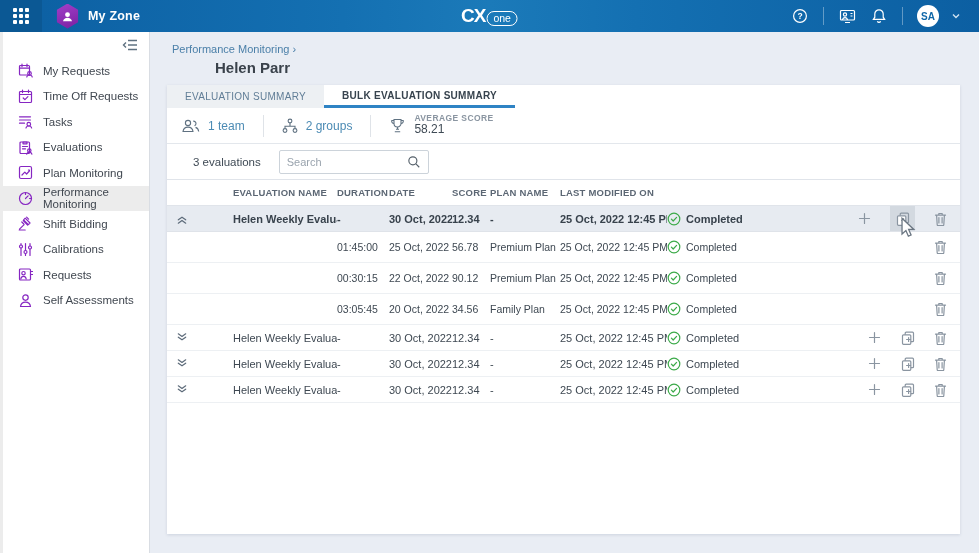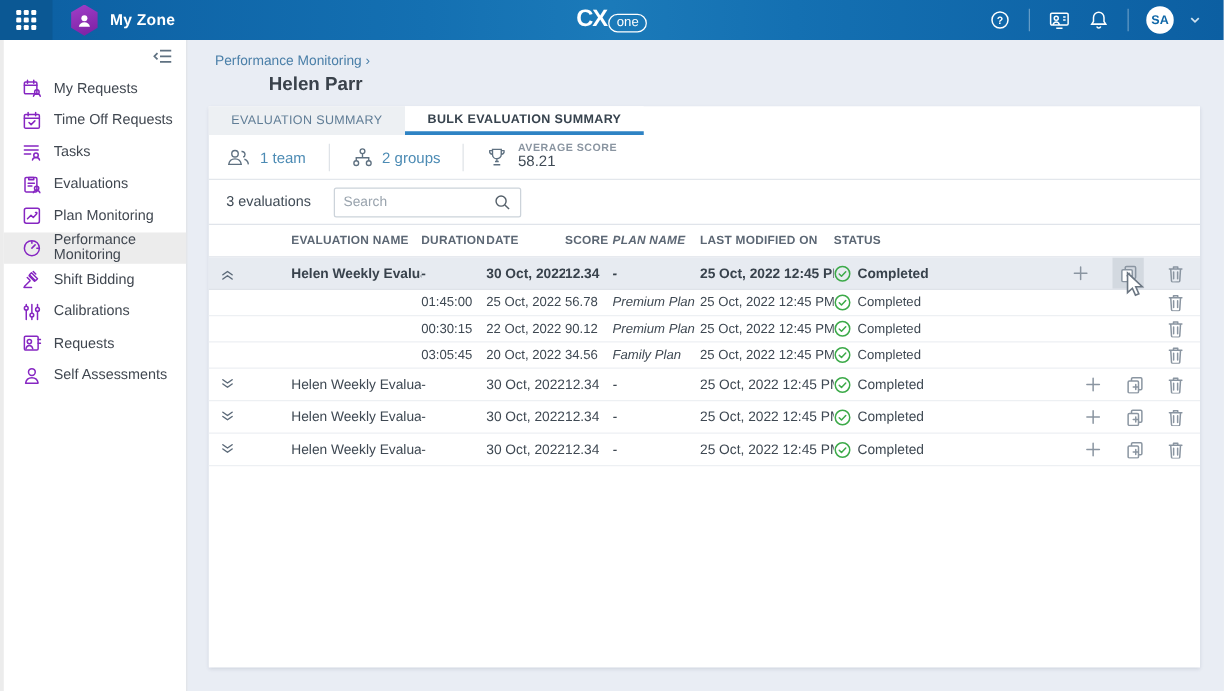--- a/index.html
+++ b/index.html
@@ -55,44 +55,44 @@
   .stats-row { height:36px; display:flex; align-items:center; border-bottom:1px solid #e3e7ec;
     padding-left:14px; flex:none; }
   .stat { display:flex; align-items:center; gap:8px; padding:0 18px; height:22px; }
   .stat + .stat { border-left:1px solid #dfe3e8; }
   .stat:first-child { padding-left:0; }
   .stat-link { font-size:12px; color:#4c8bb4; cursor:pointer; }
   .avg-block { display:flex; flex-direction:column; justify-content:center; line-height:1.15; }
   .avg-label { font-size:8.5px; letter-spacing:.4px; color:#8a95a1; font-weight:bold; }
   .avg-value { font-size:12px; color:#3f4a55; }
 
-  .toolbar-row { height:35px; display:flex; align-items:center; gap:18px; padding-left:14px;
+  .toolbar-row { height:35px; display:flex; align-items:center; gap:18px; padding-left:26px;
     flex:none; }
   .eval-count { font-size:11.5px; color:#3f4a55; }
   .search-box { width:150px; height:24px; border:1px solid #ccd3da; border-radius:2px;
     display:flex; align-items:center; padding:0 7px; gap:6px; background:#fff; }
   .search-box input { border:none; outline:none; flex:1; font-size:11px; color:#3f4a55; min-width:0;
     font-family:"Liberation Sans",sans-serif; }
   .search-box input::placeholder { color:#9aa4ae; }
 
   
   .table { flex:none; }
   .trow, .thead { display:flex; align-items:center; }
   .thead { height:27px; border-top:1px solid #e0e4ea; border-bottom:1px solid #e0e4ea; }
   .thead .cell { font-size:9.5px; font-weight:bold; letter-spacing:.2px; color:#5c6774; }
   .trow { height:26px; border-bottom:1px solid #edf0f3; font-size:11px; color:#3e4852; }
-  .trow.child { height:21px; font-size:10.5px; }
+  .trow.child { height:31px; font-size:10.5px; }
   .trow.highlight { background:#e7ebf1; font-weight:bold; color:#38424c; border-bottom:1px solid #dfe3e9; }
   .cell { display:flex; align-items:center; overflow:hidden; white-space:nowrap; }
   .c-exp   { width:30px; justify-content:center; }
   .c-name  { width:140px;padding-left:36px; }
   .c-dur   { width:52px; }
   .c-date  { width:63px; }
   .c-score { width:38px; }
-  .c-plan  { width:70px;font-style:italic; }
+  .c-plan  { width:70px; }
   .c-mod   { width:107px; }
   .c-status{ flex:1; gap:5px; }
   .c-actions{ width:104px; justify-content:flex-end; gap:18px; padding-right:12px; flex:none; }
   .status-ic { display:flex; }
   .act-ic { display:flex; align-items:center; justify-content:center; cursor:pointer; width:15px; height:15px; }
   .act-wrap { display:flex; align-items:center; justify-content:center; }
   .act-wrap.hovered { background:#d3d9e0; width:25px; height:25px; }
 
   
   .fake-cursor { position:absolute; left:900px; top:217px; z-index:50; pointer-events:none; }
@@ -332,21 +332,20 @@
 
       <div class="table">
         <div class="thead" id="table-head">
           <span class="cell c-exp"></span>
         <span class="cell c-name">EVALUATION NAME</span>
             <span class="cell c-dur">DURATION</span>
             <span class="cell c-date">DATE</span>
             <span class="cell c-score">SCORE</span>
             <span class="cell c-plan">PLAN NAME</span>
             <span class="cell c-mod">LAST MODIFIED ON</span>
-            <span class="cell c-status">STATUS</span>
           </div>
         <div id="table-body">
   <div class="trow highlight">
     <span class="cell c-exp">
                 <svg width="12" height="12" viewBox="0 0 12 12" fill="none" stroke="#5d6b7a" stroke-width="1.2" stroke-linecap="round" stroke-linejoin="round">
                   <path d="M2.3 6.8 6 4.2l3.7 2.6M2.3 10.2 6 7.6l3.7 2.6"></path>
                 </svg>
               </span>
     <span class="cell c-name">Helen Weekly Evaluation - June...</span>
     <span class="cell c-dur">-</span>

